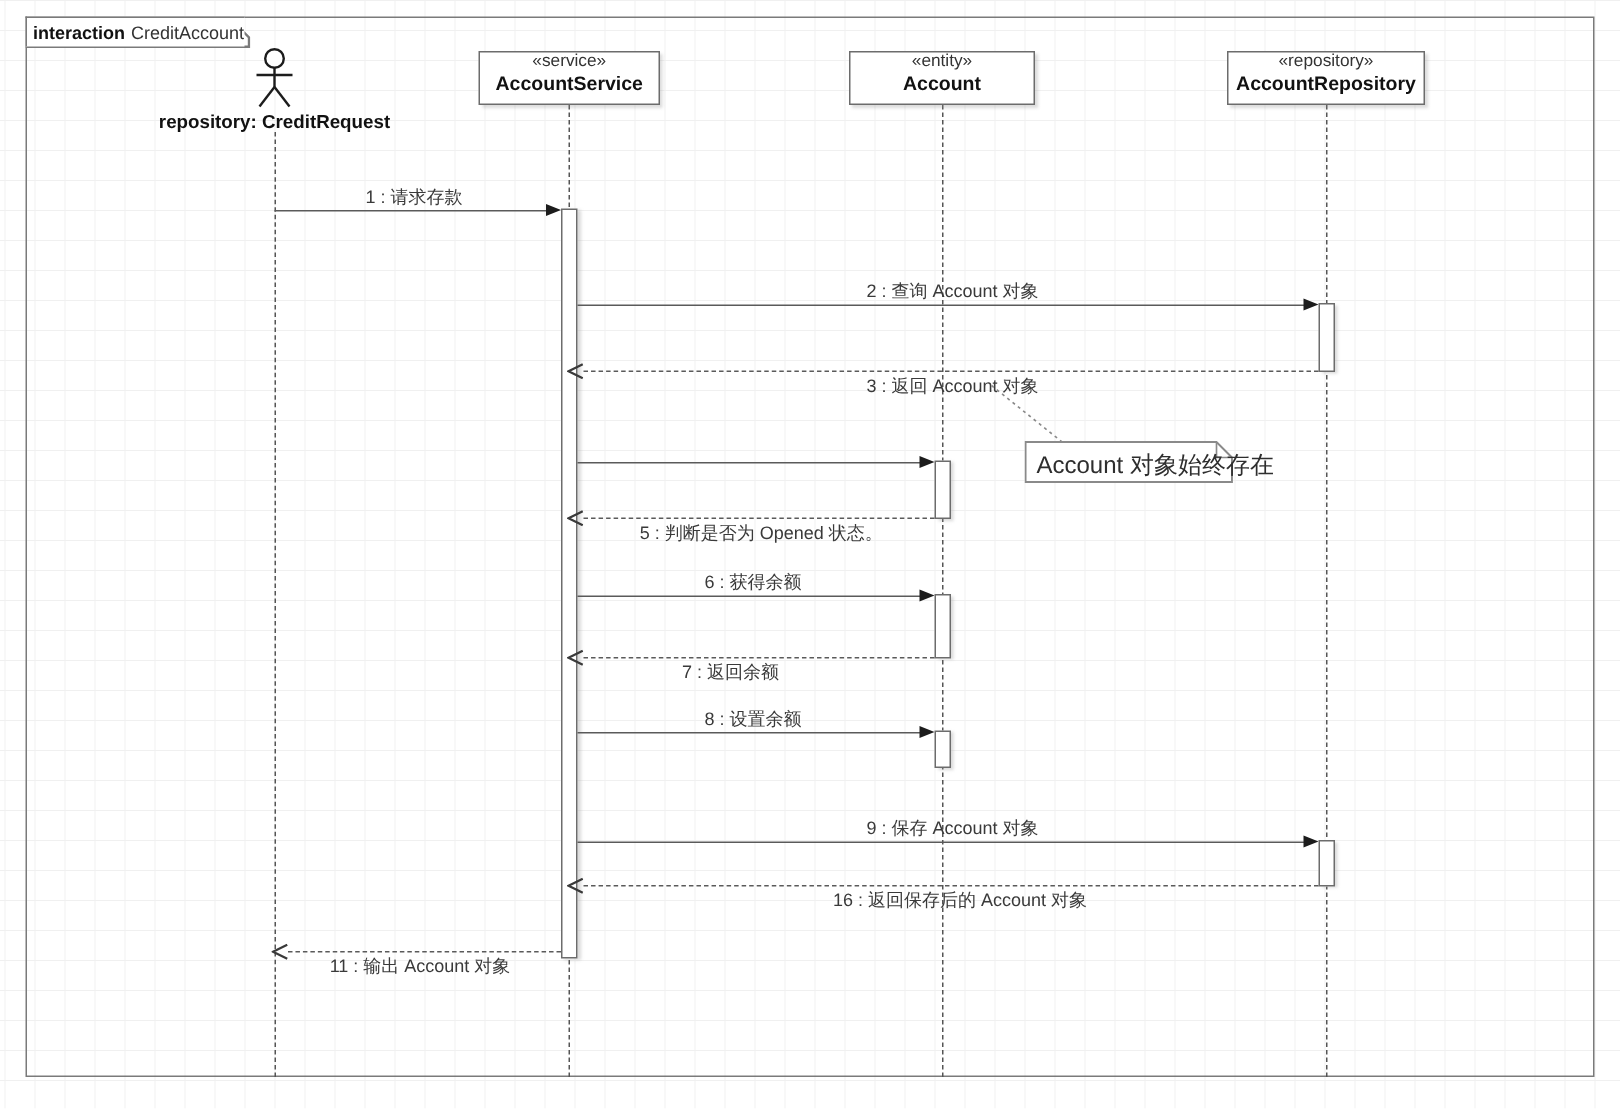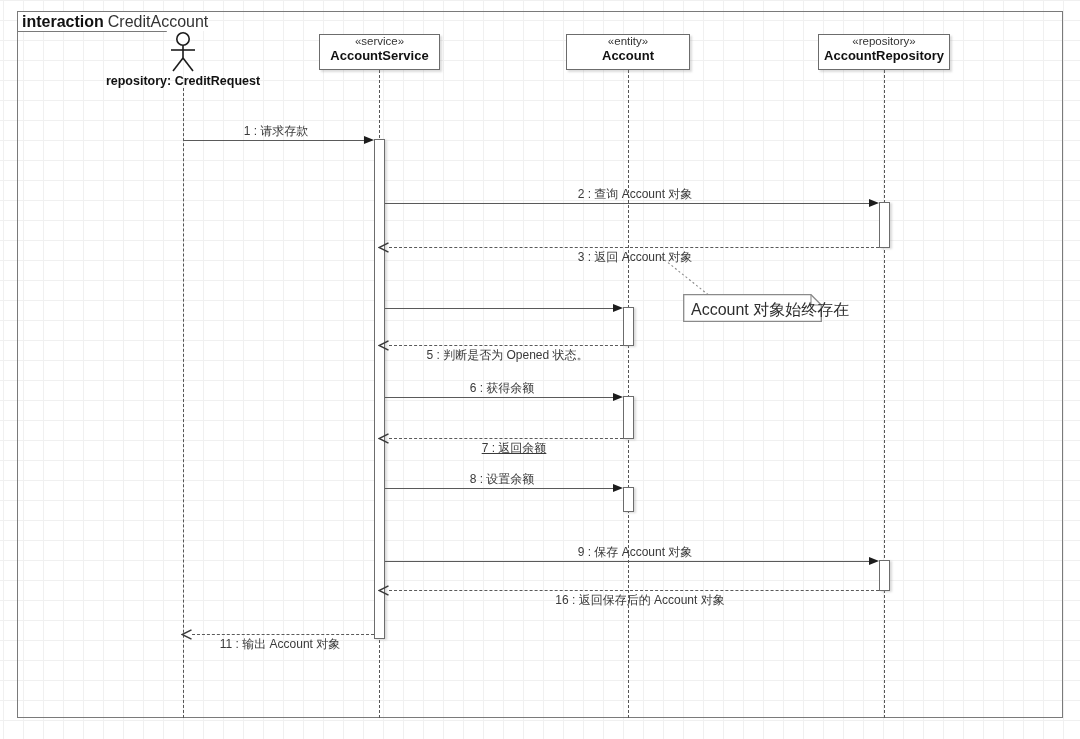--- a/index.html
+++ b/index.html
@@ -36,21 +36,21 @@
   #frame-tab {
     position: absolute;
     left: 17px;
     top: 11px;
     height: 20px;
     padding: 0 0 0 4px;
     box-sizing: border-box;
     display: flex;
     align-items: center;
     white-space: nowrap;
-    font-size: 16px;
+    font-size: 12px;
     color: #333333;
     background: #ffffff;
     border-left: 1.6px solid #7a7a7a;
     border-top: 1.6px solid #7a7a7a;
   }
   #frame-tab .kw { font-weight: bold; color: #111111; }
   #frame-tab .nm { font-weight: normal; margin-left: 4px; color: #333333; }
   #frame-tab-shape {
     position: absolute;
     left: 17px;
@@ -252,21 +252,21 @@
   <div class="msg-label" style="left:400px; top:347px; width:215px;">5 : 判断是否为 Opened 状态。</div>
 
   <div class="msg-line" style="left:385px; top:397px; width:234px;"></div>
   <div class="arrow-solid right" style="left:613px; top:392.5px;"></div>
   <div class="msg-label" style="left:407px; top:380px; width:190px;">6 : 获得余额</div>
 
   <div class="msg-line ret" style="left:389px; top:438px; width:234px;"></div>
   <svg class="arrow-open" style="left:378px; top:433px;" viewBox="0 0 11 11">
     <path d="M10.5,0.8 L1,5.5 L10.5,10.2" fill="none" stroke="#3a3a3a" stroke-width="1.5"></path>
   </svg>
-  <div class="msg-label" style="left:419px; top:440px; width:190px;text-decoration:underline;">7 : 返回余额</div>
+  <div class="msg-label" style="left:392px; top:440px; width:190px;">7 : 返回余额</div>
 
   <div class="msg-line" style="left:385px; top:488px; width:234px;"></div>
   <div class="arrow-solid right" style="left:613px; top:483.5px;"></div>
   <div class="msg-label" style="left:407px; top:471px; width:190px;">8 : 设置余额</div>
 
   <div class="msg-line" style="left:385px; top:561px; width:490px;"></div>
   <div class="arrow-solid right" style="left:869px; top:556.5px;"></div>
   <div class="msg-label" style="left:535px; top:544px; width:200px;">9 : 保存 Account 对象</div>
 
   <div class="msg-line ret" style="left:389px; top:590px; width:490px;"></div>

